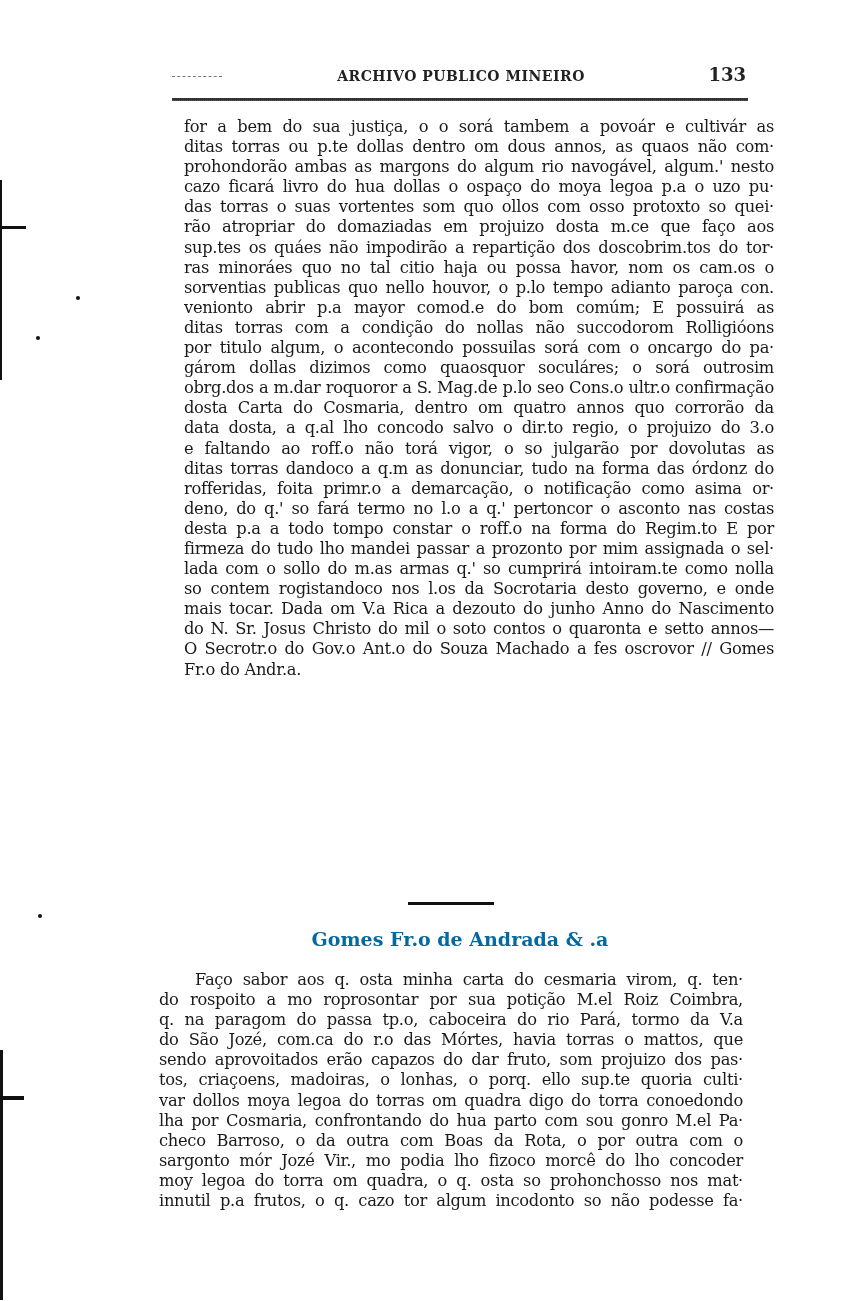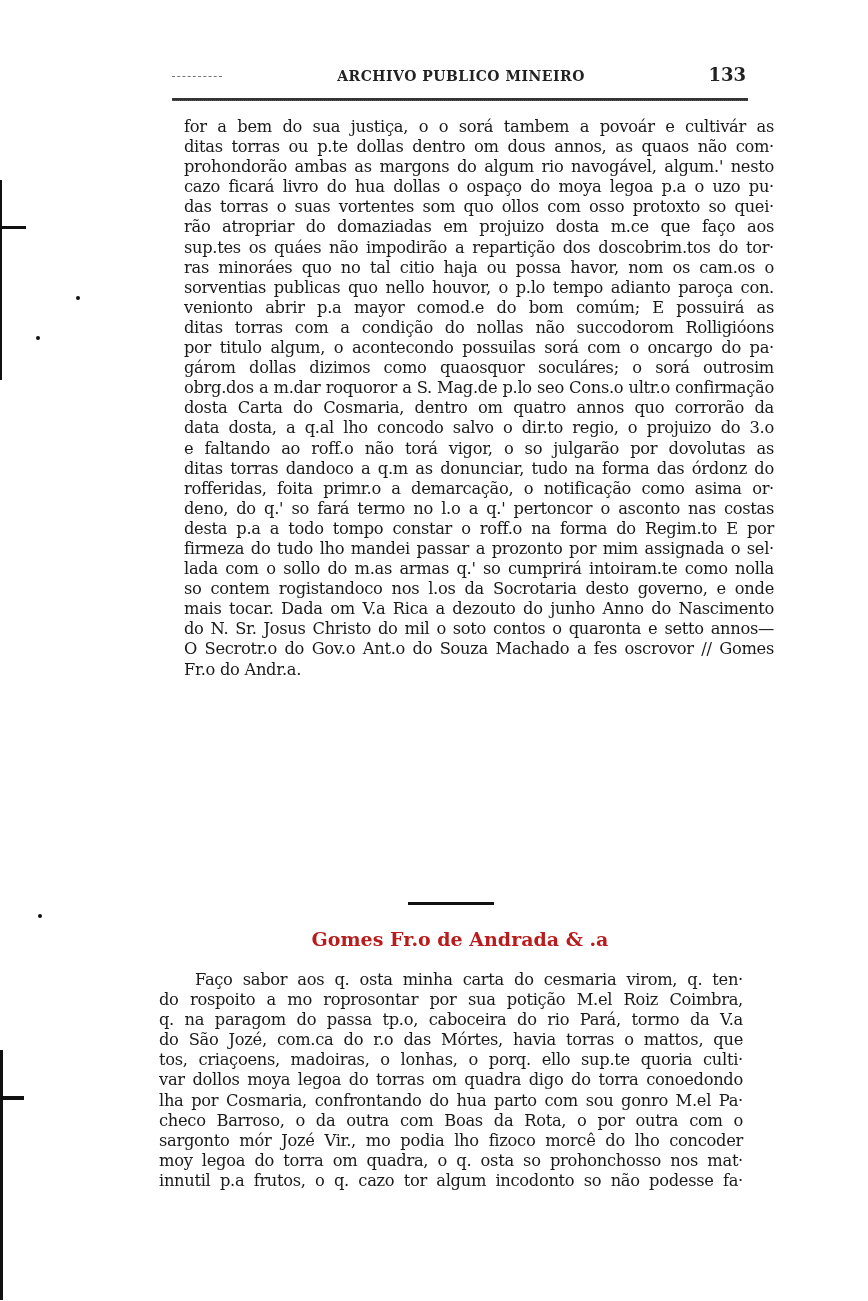--- a/index.html
+++ b/index.html
@@ -14,21 +14,21 @@
   .header-page { position: absolute; right: 4px; top: 2px; font-size: 18px; font-weight: bold; color: #222; text-align: right; }
   .header-rule { position: absolute; left: 172px; top: 98px; width: 576px; height: 2px;
                  background: #333; border-bottom: 1px dotted #555; }
   .text-block { position: absolute; left: 162px; width: 590px; font-size: 16.3px; line-height: 20.1px;
                 text-align: justify; font-family: "DejaVu Serif", serif; letter-spacing: -0.3px; }
   .text-block .line { display: block; white-space: nowrap; text-align-last: justify; text-align: justify; height: 20.1px; overflow: visible; }
   .text-block .line.last { text-align-last: left; }
   #block1 { top: 117px; margin-left: 22px; }
   .separator { position: absolute; left: 408px; top: 902px; width: 86px; height: 3px; background: #111; }
   .section-heading { position: absolute; left: 250px; width: 420px; top: 928px; text-align: center;
-                     font-family: "DejaVu Serif", serif; font-weight: bold; font-size: 19px; color: #b91c1c; }
+                     font-family: "DejaVu Serif", serif; font-weight: bold; font-size: 19px; color: #0369a1; }
   #block2 { top: 970px; left: 159px; width: 584px; }
   #block2 .line.indent { padding-left: 36px; }
   .margin-mark { position: absolute; background: #111; }
   .mark-v1 { left: 0; top: 180px; width: 2px; height: 200px; }
   .mark-h1 { left: 0; top: 226px; width: 26px; height: 3px; }
   .mark-v2 { left: 0; top: 1050px; width: 3px; height: 250px; }
   .mark-h2 { left: 0; top: 1096px; width: 24px; height: 4px; }
   .speck { position: absolute; width: 4px; height: 4px; background: #111; border-radius: 50%; }
 </style>
 </head>
@@ -75,20 +75,21 @@
     </div>
 
   <div class="separator"></div>
   <div class="section-heading">Gomes Fr.o de Andrada &amp; .a</div>
 
   <div class="text-block" id="block2">
       <span class="line indent">Faço sabor aos q. osta minha carta do cesmaria virom, q. ten·</span>
       <span class="line">do rospoito a mo roprosontar por sua potição M.el Roiz Coimbra,</span>
       <span class="line">q. na paragom do passa tp.o, caboceira do rio Pará, tormo da V.a</span>
       <span class="line">do São Jozé, com.ca do r.o das Mórtes, havia torras o mattos, que</span>
+      <span class="line">sendo aprovoitados erão capazos do dar fruto, som projuizo dos pas·</span>
       <span class="line">tos, criaçoens, madoiras, o lonhas, o porq. ello sup.te quoria culti·</span>
       <span class="line">var dollos moya legoa do torras om quadra digo do torra conoedondo</span>
       <span class="line">lha por Cosmaria, confrontando do hua parto com sou gonro M.el Pa·</span>
       <span class="line">checo Barroso, o da outra com Boas da Rota, o por outra com o</span>
       <span class="line">sargonto mór Jozé Vir., mo podia lho fizoco morcê do lho concoder</span>
       <span class="line">moy legoa do torra om quadra, o q. osta so prohonchosso nos mat·</span>
       <span class="line">innutil p.a frutos, o q. cazo tor algum incodonto so não podesse fa·</span>
     </div>
 
   <div class="margin-mark mark-v1"></div>

